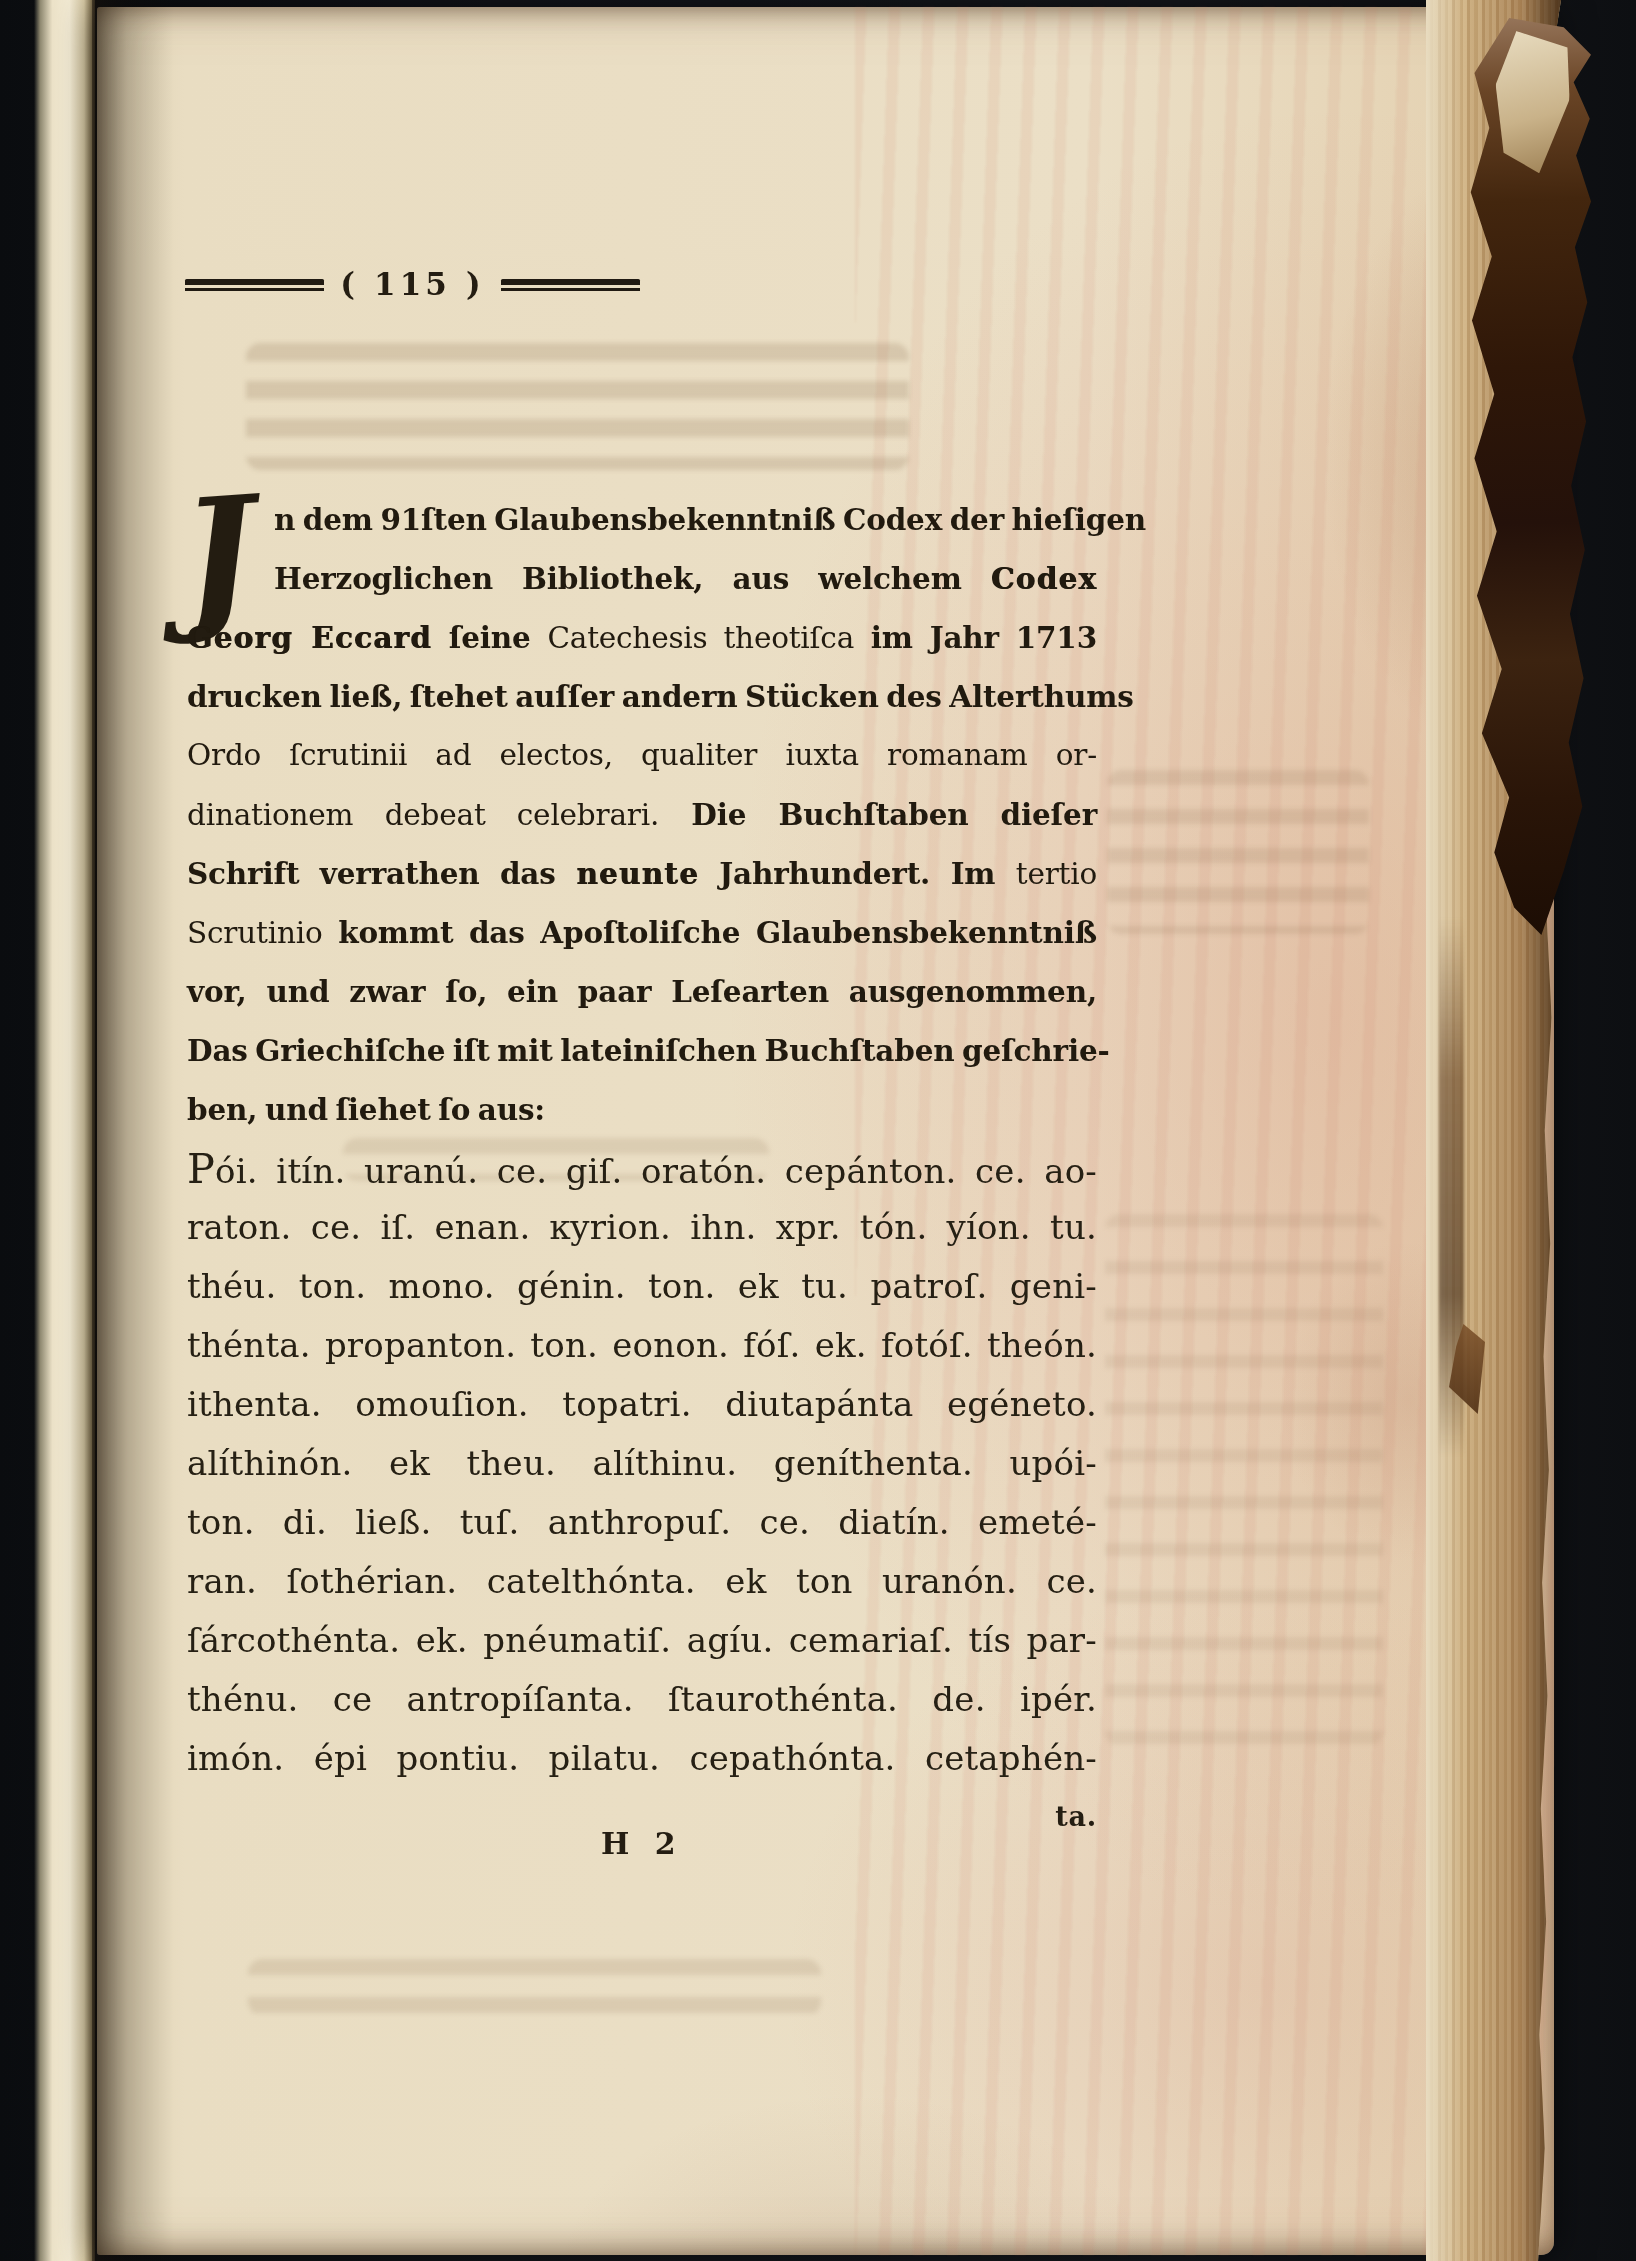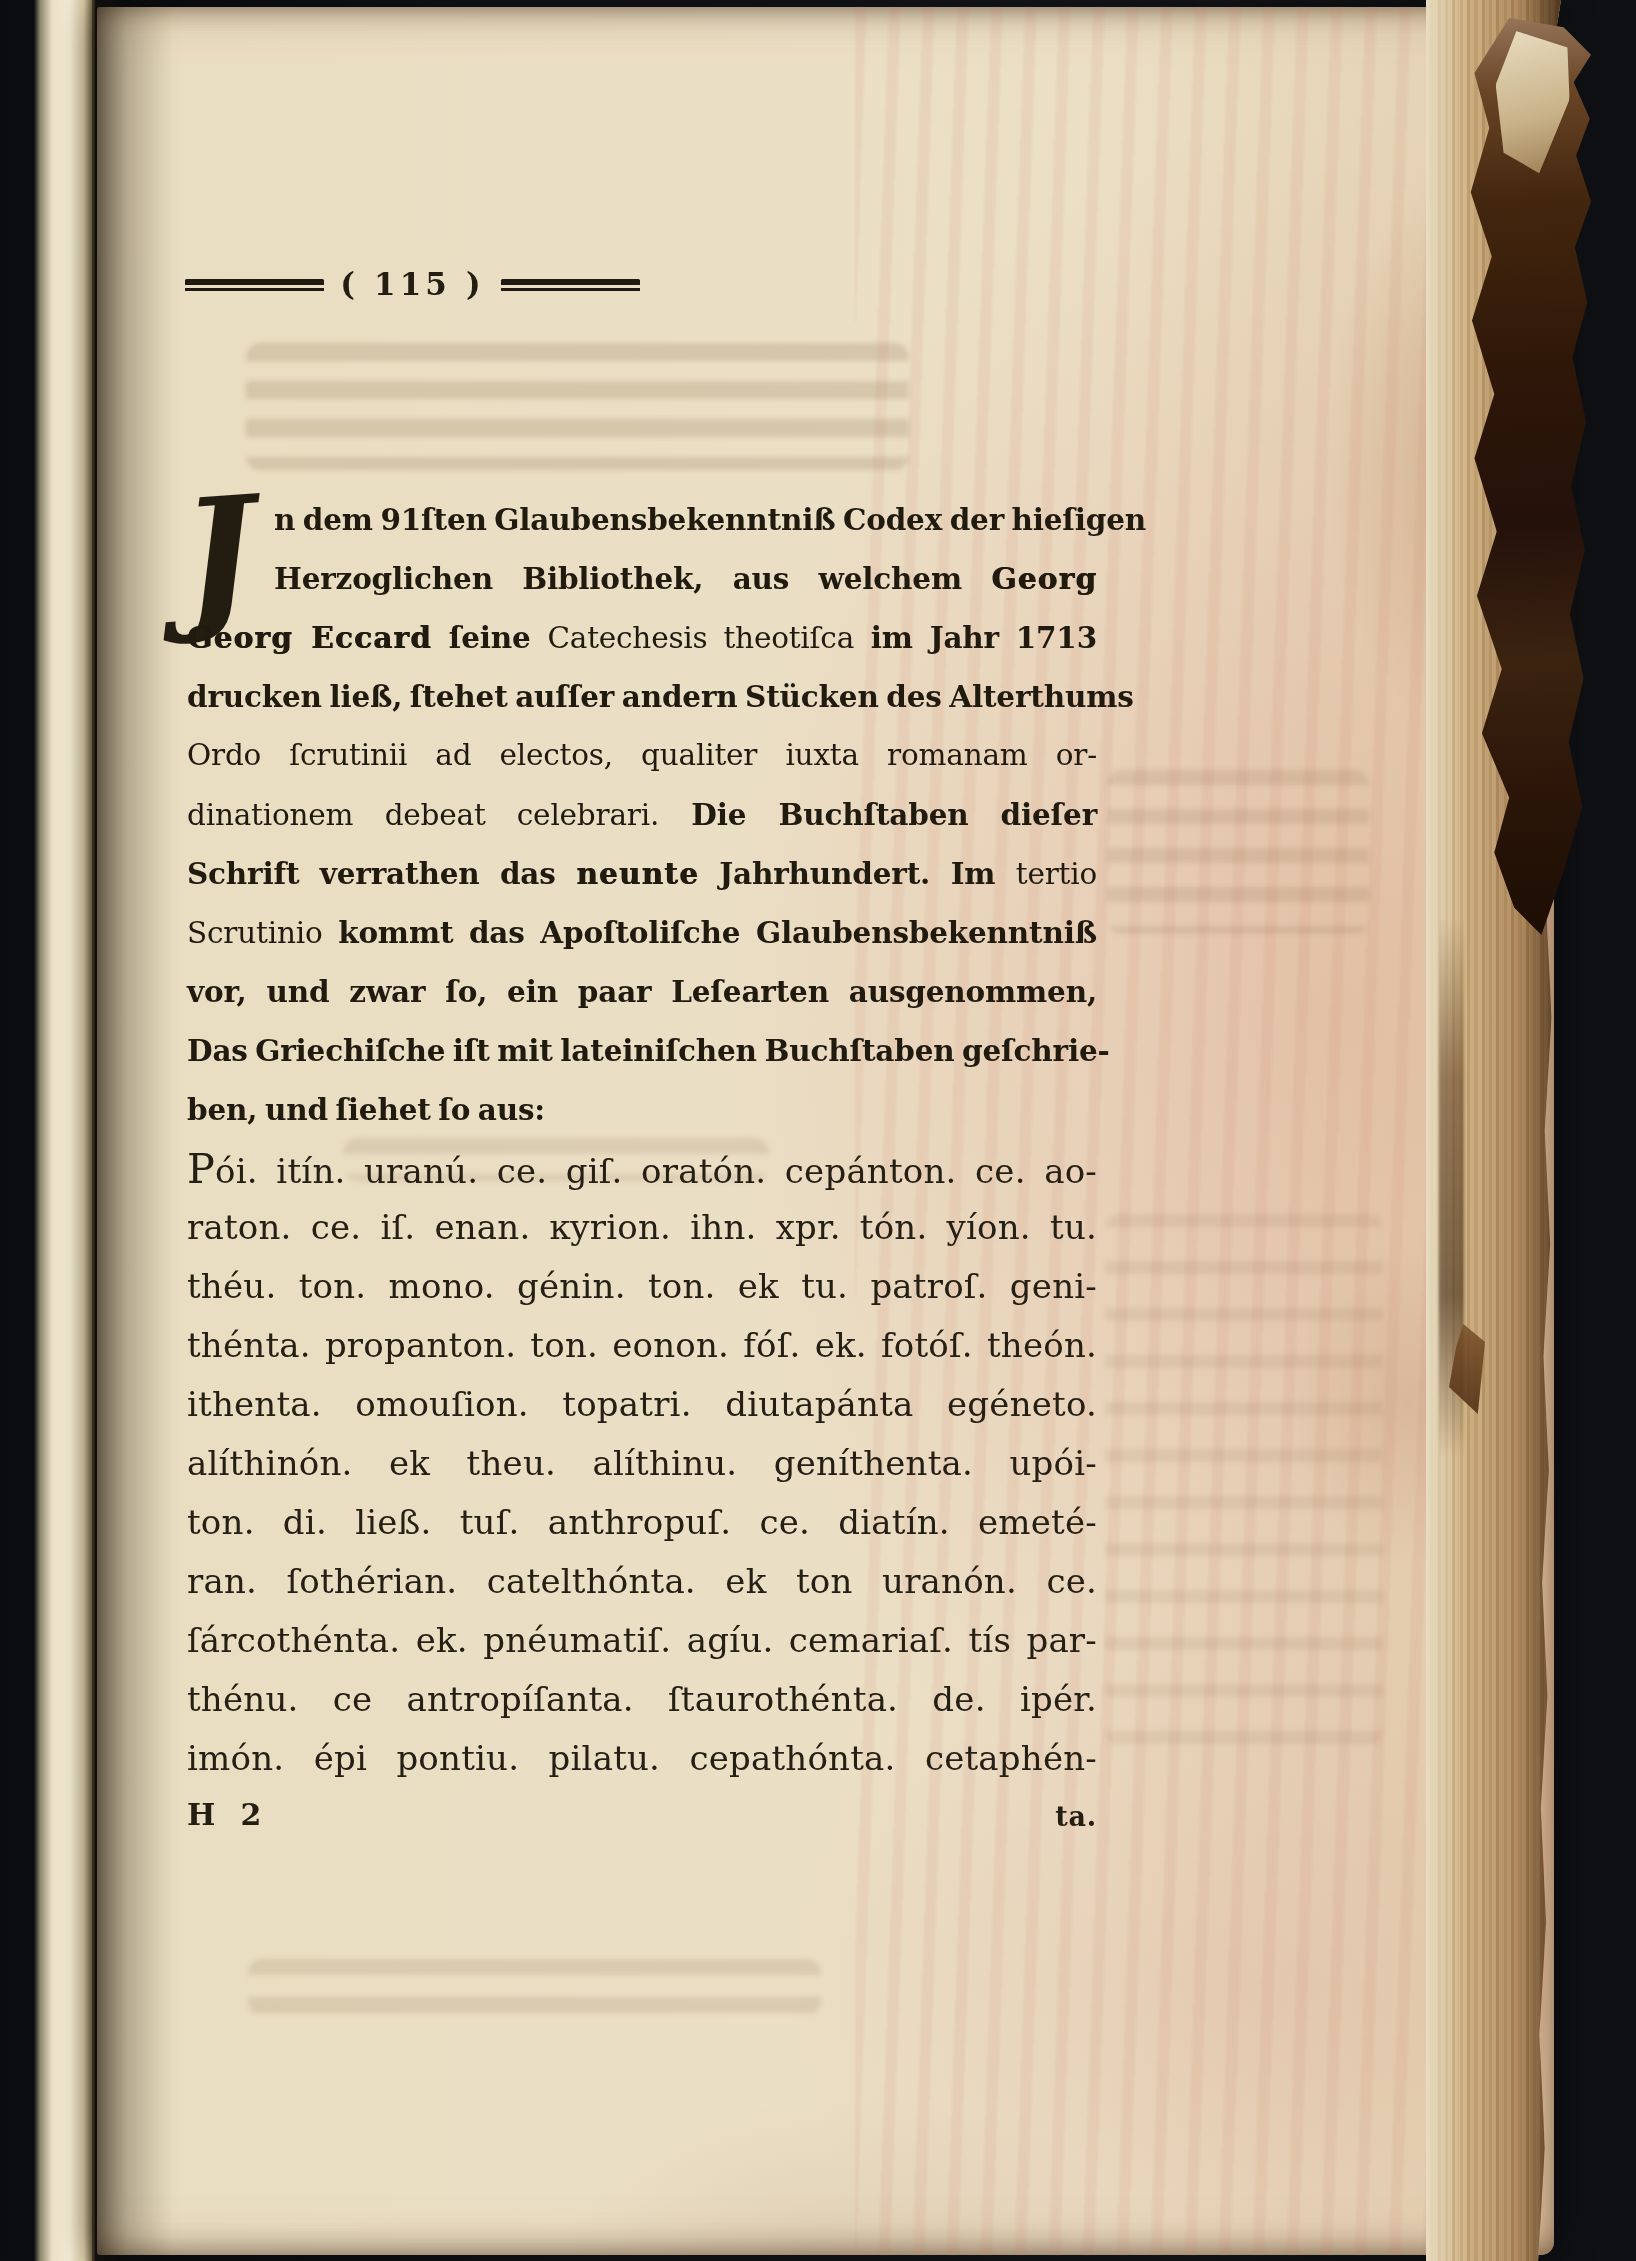--- a/index.html
+++ b/index.html
@@ -99,21 +99,21 @@
   .para .line{height:59px;line-height:59px;}
   .para .line:nth-child(1),.para .line:nth-child(2){padding-left:87px;}
   .para .line:last-child{text-align-last:left;}
   .seg-f{font-weight:700;}
   .seg-fb{font-weight:700;text-shadow:0.8px 0 0 currentColor;letter-spacing:1.2px;}
   .seg-a{font-weight:400;}
   .creed{position:relative;font-size:34px;word-spacing:-1.6px;color:#262014;}
   .creed .line{height:59px;line-height:59px;font-weight:400;letter-spacing:0.2px;}
   .creed .line:first-child::first-letter{font-size:1.22em;}
   .footer{position:relative;margin-top:9.8px;height:57px;font-size:30px;color:#241d12;}
-  .sig{position:absolute;left:0;width:100%;text-align:left;font-weight:700;letter-spacing:7.4px;}
+  .sig{position:absolute;left:0;width:100%;text-align:center;font-weight:700;letter-spacing:7.4px;margin-top:29px;}
   .catch{position:absolute;right:0;top:4.1px;font-size:27px;font-weight:700;letter-spacing:0.8px;}
 </style>
 </head>
 <body>
 
 <div class="stage">
 
   <div class="facing-edge"></div>
 
   <div class="page">
@@ -128,21 +128,21 @@
     <div class="header">
       <div class="rule"></div>
       <div class="pagenum">( 115 )</div>
       <div class="rule"></div>
     </div>
 
     <div class="textblock">
       <div class="dropcap">J</div>
       <div class="para">
           <div class="line"><span class="seg-f">n dem 91ſten Glaubensbekenntniß Codex der hieſigen</span></div>
-          <div class="line"><span class="seg-f">Herzoglichen Bibliothek, aus welchem </span><span class="seg-fb">Georg</span></div>
+          <div class="line"><span class="seg-f">Herzoglichen Bibliothek, aus welchem </span><span class="seg-fb">Codex</span></div>
           <div class="line"><span class="seg-fb">Georg Eccard</span><span class="seg-f"> ſeine </span><span class="seg-a">Catechesis theotiſca</span><span class="seg-f"> im Jahr 1713</span></div>
           <div class="line"><span class="seg-f">drucken ließ, ſtehet auſſer andern Stücken des Alterthums</span></div>
           <div class="line"><span class="seg-a">Ordo ſcrutinii ad electos, qualiter iuxta romanam or-</span></div>
           <div class="line"><span class="seg-a">dinationem debeat celebrari.</span><span class="seg-f"> Die Buchſtaben dieſer</span></div>
           <div class="line"><span class="seg-f">Schrift verrathen das </span><span class="seg-fb">neunte</span><span class="seg-f"> Jahrhundert. Im </span><span class="seg-a">tertio</span></div>
           <div class="line"><span class="seg-a">Scrutinio</span><span class="seg-f"> kommt das Apoſtoliſche Glaubensbekenntniß</span></div>
           <div class="line"><span class="seg-f">vor, und zwar ſo, ein paar Leſearten ausgenommen,</span></div>
           <div class="line"><span class="seg-f">Das Griechiſche iſt mit lateiniſchen Buchſtaben geſchrie-</span></div>
           <div class="line"><span class="seg-f">ben, und ſiehet ſo aus:</span></div>
         </div>

